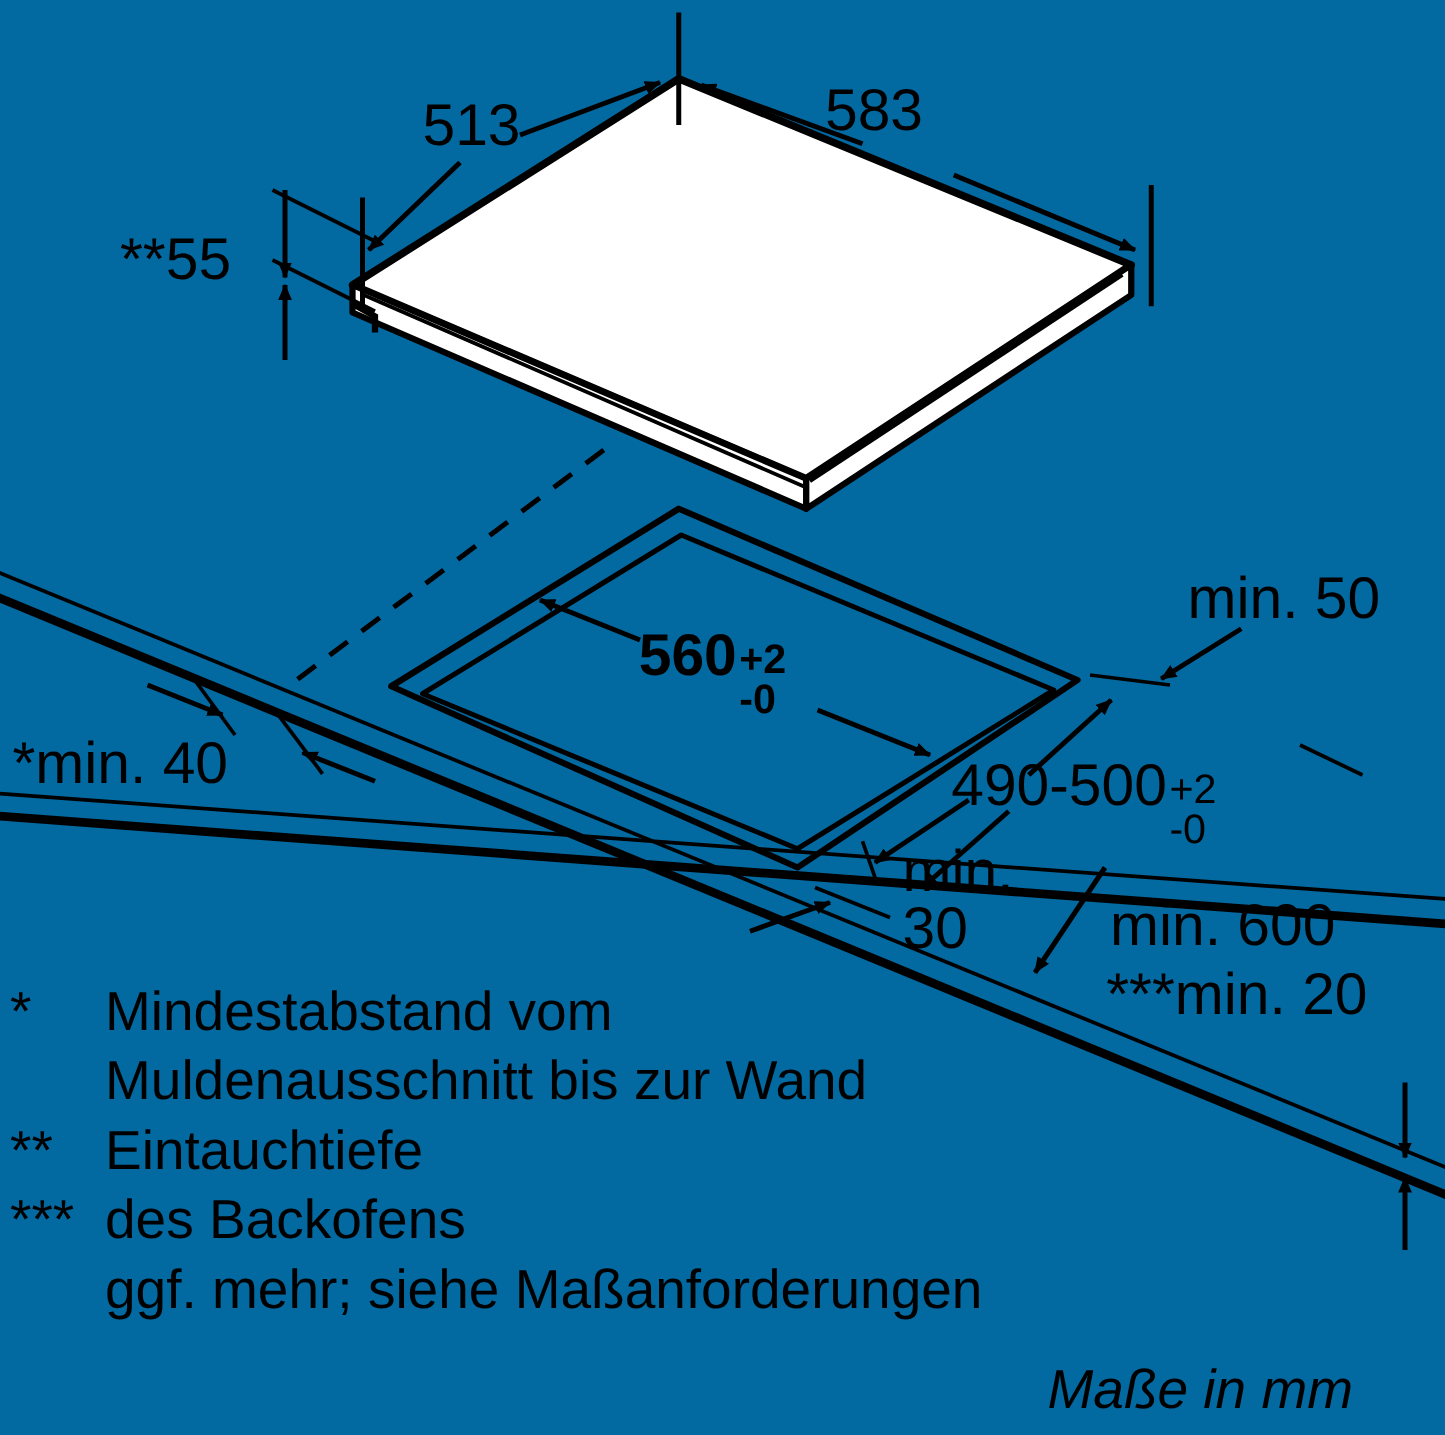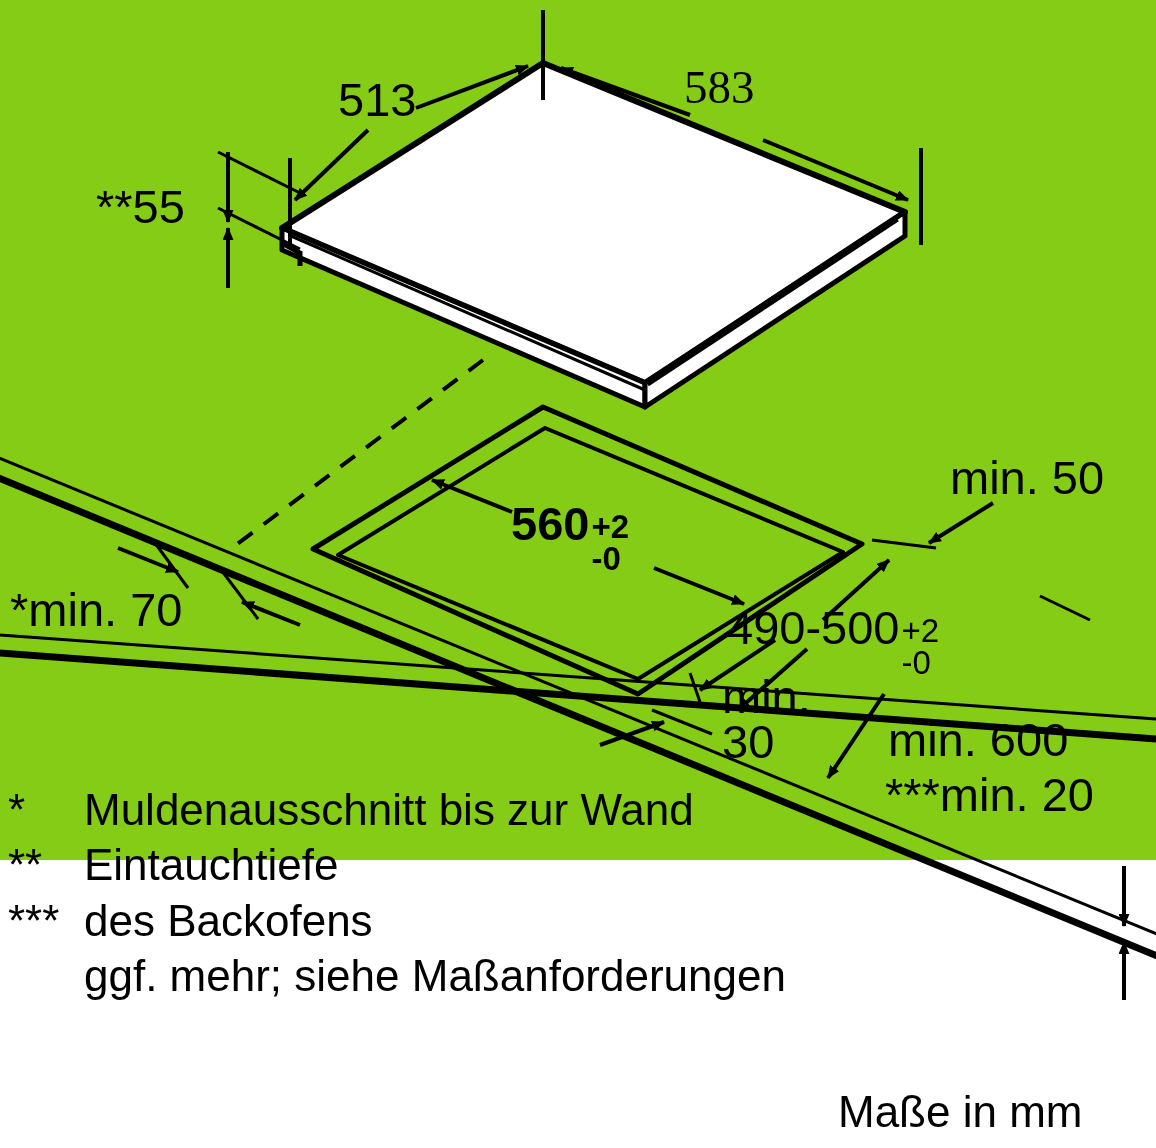--- a/index.html
+++ b/index.html
@@ -1,18 +1,18 @@
 <!DOCTYPE html>
 <html><head>
 <meta charset="utf-8">
 <style>
   html,body{margin:0;padding:0;background:#ffffff;}
   body{width:1156px;height:1148px;overflow:hidden;
        font-family:"Liberation Sans","DejaVu Sans",sans-serif;color:#000;}
-  #stage{position:relative;width:1156px;height:860px;background:#84cc16;}
+  #stage{position:relative;width:1156px;height:1148px;background:#0369a1;}
   #drawing{position:absolute;left:0;top:0;width:1156px;height:1148px;}
   .dimlabel{
     position:absolute;
     font-family:"Liberation Sans","DejaVu Sans",sans-serif;
     color:#000;
     white-space:nowrap;
     line-height:1;
   }
   .dim-xl{font-size:47px;}
   .tol{
@@ -32,20 +32,21 @@
     line-height:1.26;
   }
   .note-row{display:flex;align-items:flex-start;}
   .note-mark{width:76px;flex:0 0 76px;}
   .note-body{flex:1 1 auto;}
   #units{
     position:absolute;
     left:838px;
     top:1087px;
     font-size:44px;
+    font-style:italic;
   }
 </style>
 </head>
 <body>
 
 <div id="stage">
 
   <svg id="drawing" viewBox="0 0 1156 1148">
     <defs>
       <marker id="ah" markerWidth="13" markerHeight="11" refX="12" refY="5.5" orient="auto" markerUnits="userSpaceOnUse">
@@ -143,48 +144,49 @@
 
     <g>
       <line x1="1124" y1="866" x2="1124" y2="926" stroke="#000" stroke-width="4" marker-end="url(#ah)"></line>
       <line x1="1124" y1="1000" x2="1124" y2="942" stroke="#000" stroke-width="4" marker-end="url(#ah)"></line>
     </g>
 
   </svg>
 
   <div class="dimlabel dim-xl" style="left:338px;top:76px;">513</div>
 
-  <div class="dimlabel dim-xl" style="left:684px;top:64px;font-family:Liberation Serif, serif;">583</div>
+  <div class="dimlabel dim-xl" style="left:660px;top:64px;">583</div>
 
   <div class="dimlabel dim-xl" style="left:96px;top:183px;">**55</div>
 
   <div class="dimlabel dim-xl" style="left:511px;top:500px;font-weight:bold;">
     <span>560</span><span class="tol"><span class="up">+2</span><span class="dn">-0</span></span>
   </div>
 
-  <div class="dimlabel dim-xl" style="left:727px;top:604px;">
+  <div class="dimlabel dim-xl" style="left:761px;top:604px;">
     <span>490-500</span><span class="tol"><span class="up">+2</span><span class="dn">-0</span></span>
   </div>
 
-  <div class="dimlabel dim-xl" style="left:10px;top:586px;">*min. 70</div>
+  <div class="dimlabel dim-xl" style="left:10px;top:586px;">*min. 40</div>
 
   <div class="dimlabel dim-xl" style="left:950px;top:454px;">min. 50</div>
 
   <div class="dimlabel dim-xl" style="left:722px;top:673px;">min.</div>
   <div class="dimlabel dim-xl" style="left:722px;top:718px;">30</div>
 
   <div class="dimlabel dim-xl" style="left:888px;top:690px;margin-top:26px;">min. 600</div>
 
   <div class="dimlabel dim-xl" style="left:885px;top:771px;">***min. 20</div>
 
   <div id="notes">
 
     <div class="note-row">
       <div class="note-mark">*</div>
       <div class="note-body">
+        <div>Mindestabstand vom</div>
         <div>Muldenausschnitt bis zur Wand</div>
       </div>
     </div>
 
     <div class="note-row">
       <div class="note-mark">**</div>
       <div class="note-body">
         <div>Eintauchtiefe</div>
       </div>
     </div>

